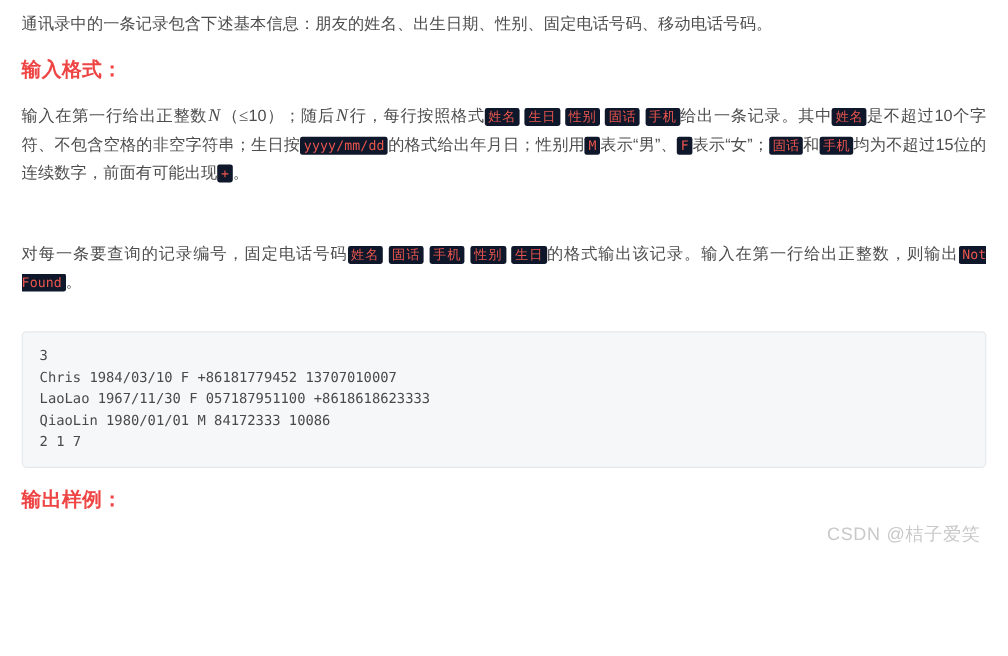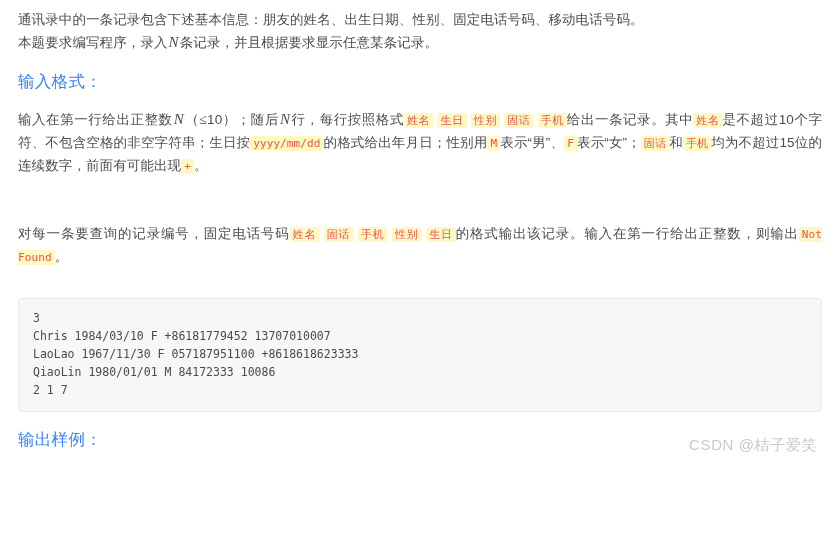--- a/index.html
+++ b/index.html
@@ -31,32 +31,32 @@
     color: #4d4d4d;
     text-align: justify;
     letter-spacing: 0.1px;
   }
   p.para + p.para { margin-top: 0; }
   .block-gap-md { height: 15px; }
 
   h3.section-heading {
     margin: 0;
     font-size: 16.5px;
-    font-weight: normal;
-    color: #3b82f6;
+    font-weight: bold;
+    color: #ef4444;
     line-height: 24px;
     letter-spacing: 0.3px;
   }
 
   
   code.inline {
     font-family: "DejaVu Sans Mono", "Liberation Mono", monospace;
     font-size: 11px;
     color: #e8554d;
-    background: #fef9c3;
+    background: #0f172a;
     border-radius: 2px;
     padding: 1px 3px;
     line-height: 1;
     white-space: nowrap;
   }
   code.inline.wrapok { white-space: normal; }
 
   
   .mathvar {
     font-family: "Liberation Serif", "DejaVu Serif", serif;
@@ -100,23 +100,20 @@
   }
 </style>
 </head>
 <body>
 
 <div id="page">
 
   <p class="para">
     <span>通讯录中的一条记录包含下述基本信息：朋友的姓名、出生日期、性别、固定电话号码、移动电话号码。</span>
   </p>
-  <p class="para">
-    <span>本题要求编写程序，录入</span><span class="mathvar">N</span><span>条记录，并且根据要求显示任意某条记录。</span>
-  </p>
 
   <div class="block-gap-md"></div>
 
   <h3 class="section-heading">输入格式：</h3>
 
   <div class="block-gap-md"></div>
 
   <p class="para"><span>输入在第一行给出正整数</span><span class="mathvar">N</span><span>（</span><span class="mathop">≤</span><span>10）；随后</span><span class="mathvar">N</span><span>行，每行按照格式</span><code class="inline">姓名</code> <code class="inline">生日</code> <code class="inline">性别</code> <code class="inline">固话</code> <code class="inline">手机</code><span>给出一条记录。其中</span><code class="inline">姓名</code><span>是不超过10个字符、不包含空格的非空字符串；生日按</span><code class="inline">yyyy/mm/dd</code><span>的格式给出年月日；性别用</span><code class="inline">M</code><span>表示“男”、</span><code class="inline">F</code><span>表示“女”；</span><code class="inline">固话</code><span>和</span><code class="inline">手机</code><span>均为不超过15位的连续数字，前面有可能出现</span><code class="inline">+</code><span>。</span></p>
 
   <div class="block-gap-md"></div>

